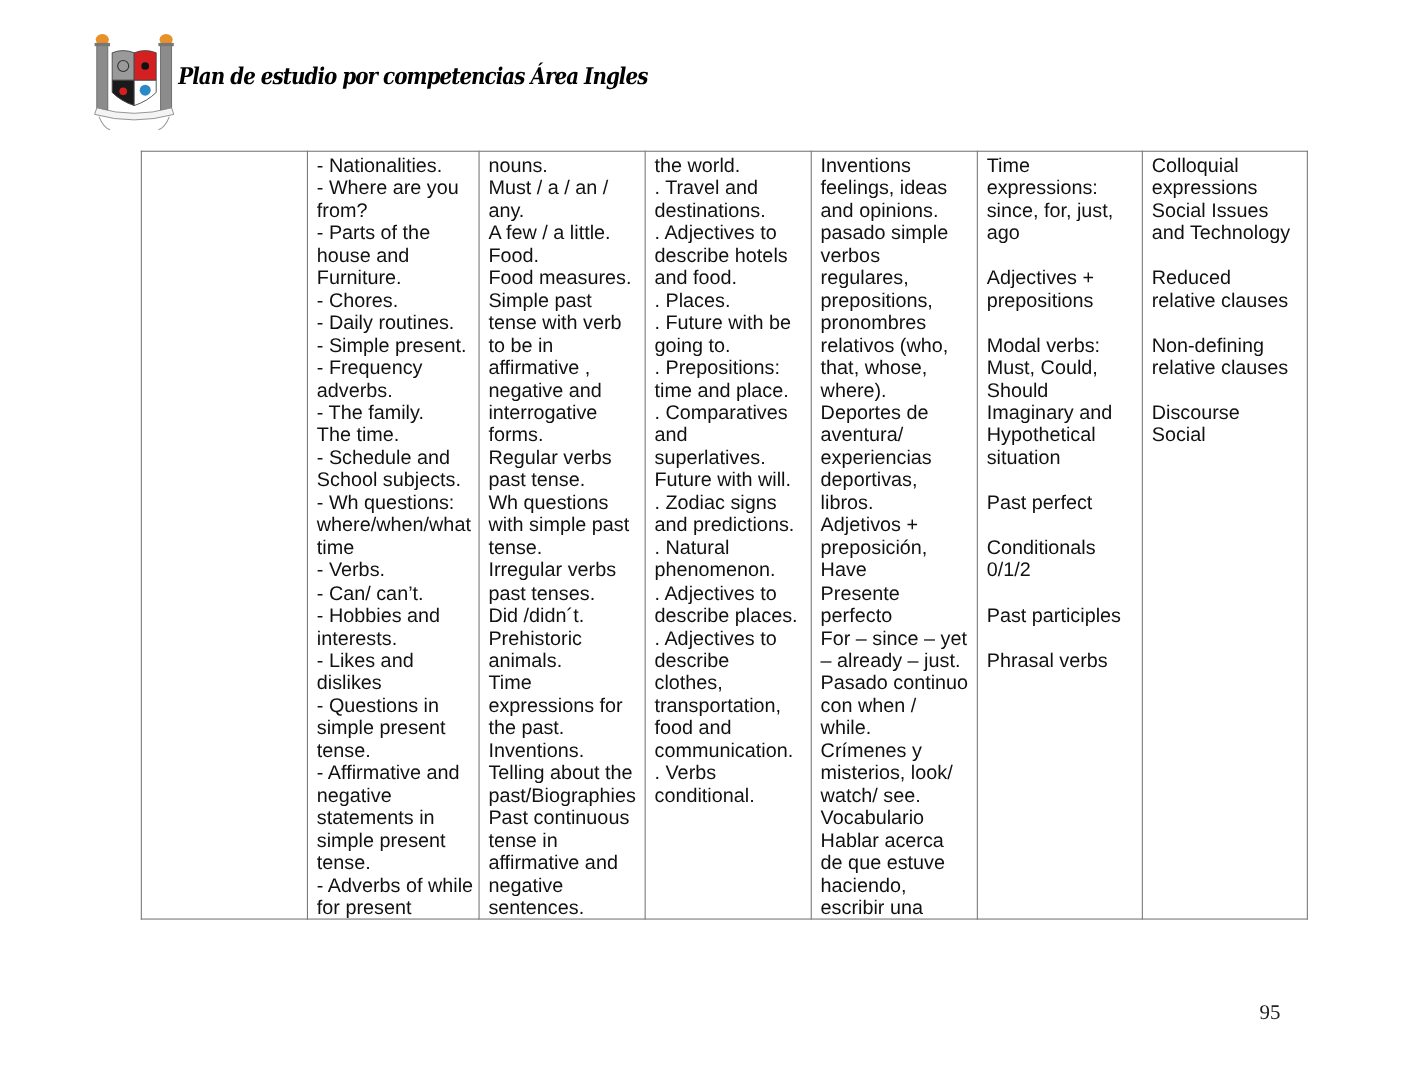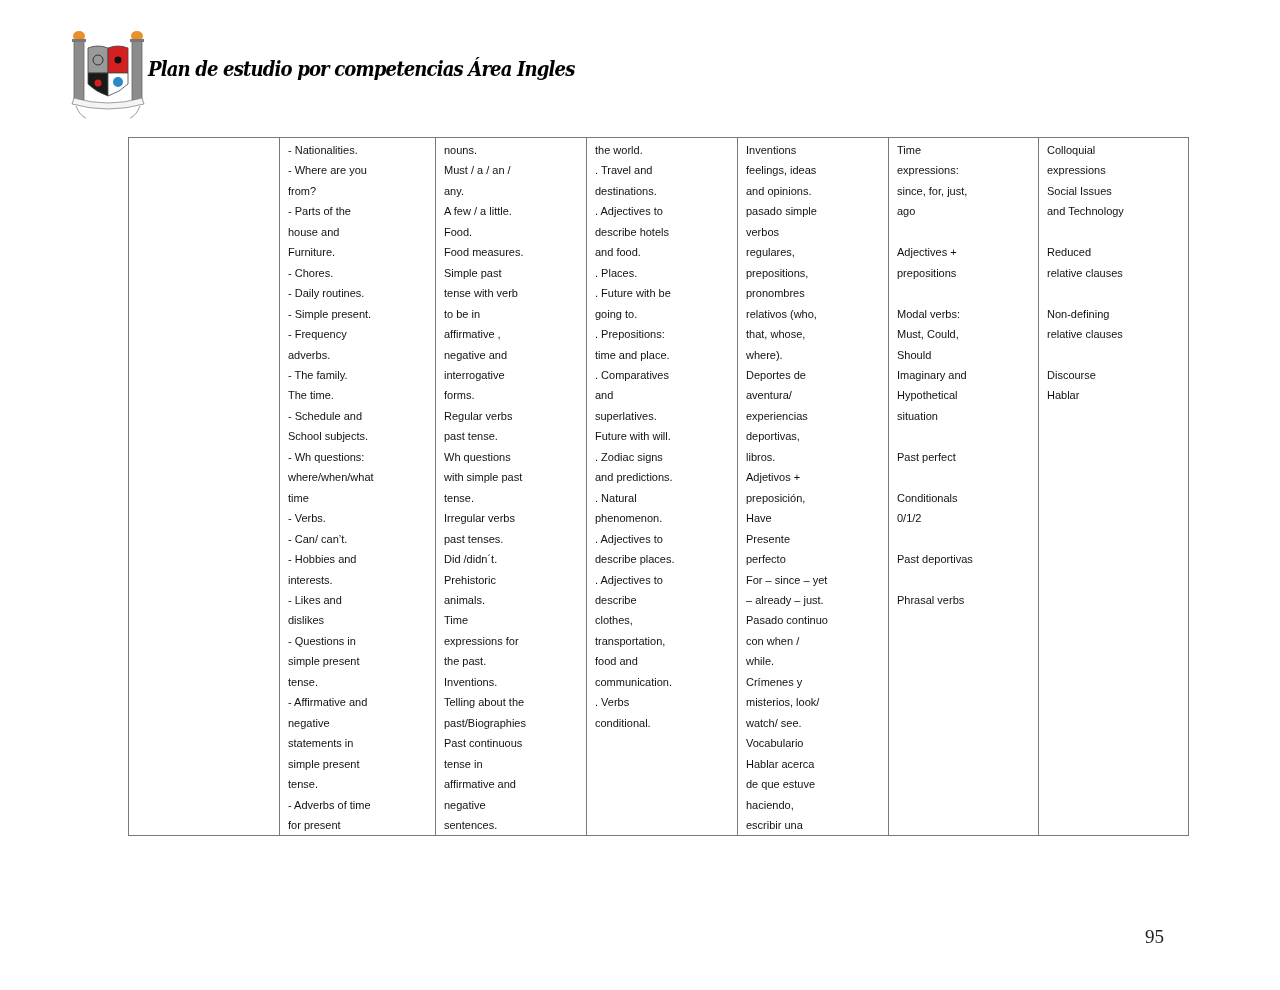--- a/index.html
+++ b/index.html
@@ -1,24 +1,24 @@
 <!DOCTYPE html>
 <html><head>
   <meta charset="utf-8">
   <style>
     html, body { margin: 0; padding: 0; background: #ffffff; }
     body { width: 1280px; height: 990px; position: relative; overflow: hidden; font-family: "Liberation Sans", sans-serif; color: #111; }
-    .header { position: absolute; left: 68px; top: 28px; height: 95px; width: 460px; }
+    .header { position: absolute; left: 82px; top: 28px; height: 95px; width: 460px; }
     .emblem { position: absolute; left: 0; top: 0; width: 86px; height: 92px; }
     .doc-title { position: absolute; left: 80px; top: 28px; font-family: "DejaVu Serif", serif; font-style: italic; font-weight: bold; font-size: 21px; letter-spacing: -1px; color: #000; white-space: nowrap; transform: scaleX(0.86); transform-origin: left center; }
     table.curriculum { position: absolute; left: 128px; top: 137px; border-collapse: collapse; table-layout: fixed; width: 1060px; height: 697px; }
-    table.curriculum td { border: 1px solid #7a7a7a; vertical-align: top; padding: 2px 8px 0 8px; font-size: 11px; line-height: 20.45px; overflow: hidden; }
+    table.curriculum td { border: 1px solid #7a7a7a; vertical-align: top; padding: 2px 8px 0 8px; font-size: 18px; line-height: 20.45px; overflow: hidden; }
     .line { display: block; white-space: nowrap; }
     .blank { display: block; height: 20.45px; }
-    .page-number { position: absolute; left: 1145px; top: 910px; font-family: "Liberation Serif", serif; font-size: 19px; color: #222; margin-top: 16px; }
+    .page-number { position: absolute; left: 1145px; top: 910px; font-family: "Liberation Serif", serif; font-size: 19px; color: #222; }
   </style>
 </head>
 <body>
 
 <div class="header">
   <svg class="emblem" viewBox="0 0 86 92" xmlns="http://www.w3.org/2000/svg">
 
     <ellipse cx="11" cy="8" rx="6" ry="5" fill="#e8902a"></ellipse>
     <ellipse cx="69" cy="8" rx="6" ry="5" fill="#e8902a"></ellipse>
 
@@ -82,21 +82,21 @@
           <span class="line">- Likes and</span>
           <span class="line">dislikes</span>
           <span class="line">- Questions in</span>
           <span class="line">simple present</span>
           <span class="line">tense.</span>
           <span class="line">- Affirmative and</span>
           <span class="line">negative</span>
           <span class="line">statements in</span>
           <span class="line">simple present</span>
           <span class="line">tense.</span>
-          <span class="line">- Adverbs of time</span>
+          <span class="line">- Adverbs of while</span>
           <span class="line">for present</span>
         </td>
     <td>
           <span class="line">nouns.</span>
           <span class="line">Must / a / an /</span>
           <span class="line">any.</span>
           <span class="line">A few / a little.</span>
           <span class="line">Food.</span>
           <span class="line">Food measures.</span>
           <span class="line">Simple past</span>
@@ -209,36 +209,36 @@
           <span class="line">Should</span>
           <span class="line">Imaginary and</span>
           <span class="line">Hypothetical</span>
           <span class="line">situation</span>
           <span class="blank"></span>
           <span class="line">Past perfect</span>
           <span class="blank"></span>
           <span class="line">Conditionals</span>
           <span class="line">0/1/2</span>
           <span class="blank"></span>
-          <span class="line">Past deportivas</span>
+          <span class="line">Past participles</span>
           <span class="blank"></span>
           <span class="line">Phrasal verbs</span>
         </td>
     <td>
           <span class="line">Colloquial</span>
           <span class="line">expressions</span>
           <span class="line">Social Issues</span>
           <span class="line">and Technology</span>
           <span class="blank"></span>
           <span class="line">Reduced</span>
           <span class="line">relative clauses</span>
           <span class="blank"></span>
           <span class="line">Non-defining</span>
           <span class="line">relative clauses</span>
           <span class="blank"></span>
           <span class="line">Discourse</span>
-          <span class="line">Hablar</span>
+          <span class="line">Social</span>
         </td>
   </tr>
 </tbody>
   </table>
 
 <div class="page-number">95</div>
 
 </body></html>

